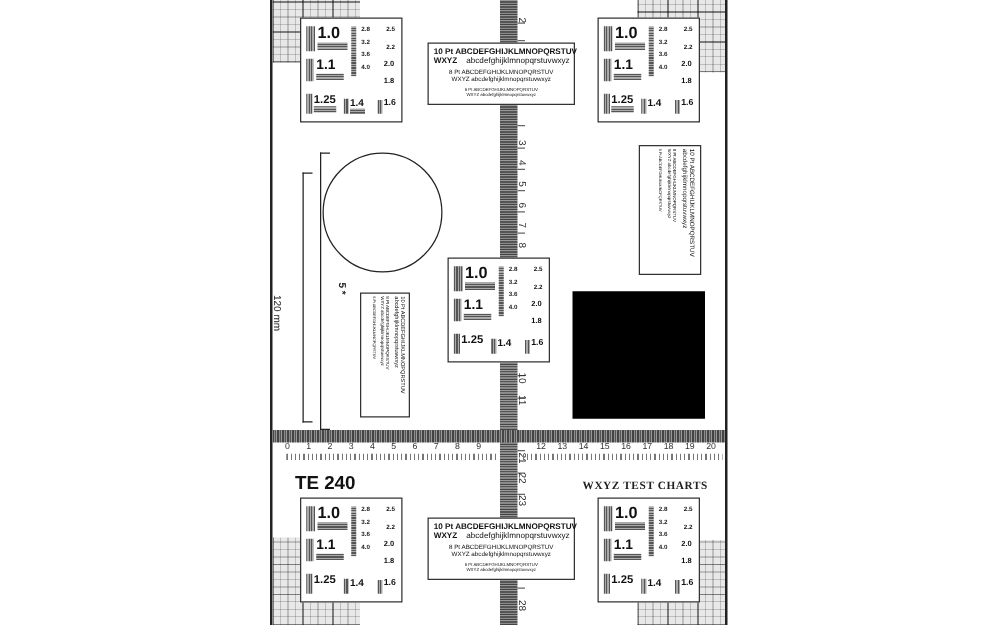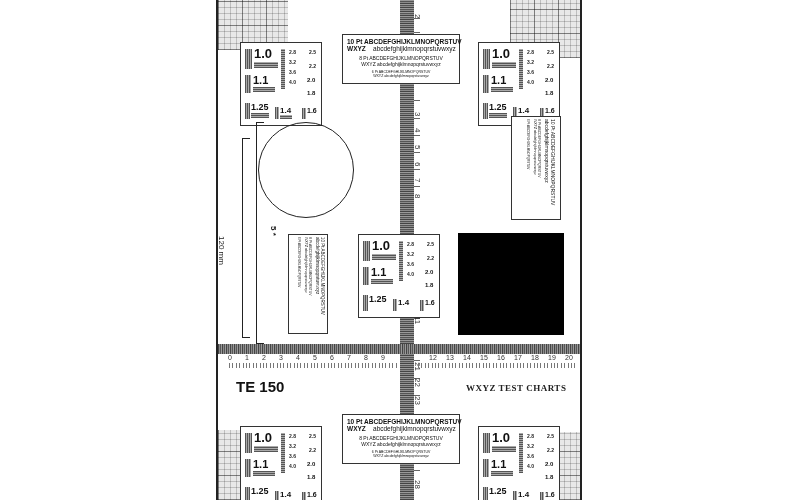--- a/index.html
+++ b/index.html
@@ -11,21 +11,21 @@
       repeating-linear-gradient(90deg, rgba(0,0,0,.18) 0 1px, transparent 1px 6px),
       repeating-linear-gradient(0deg, rgba(0,0,0,.35) 0 1px, transparent 1px 24px),
       repeating-linear-gradient(90deg, rgba(0,0,0,.35) 0 1px, transparent 1px 24px);}
   .vstrip{position:absolute;left:182px;top:0;width:14px;height:500px;
     background:repeating-linear-gradient(0deg,#444 0 1px,#8a8a8a 1px 2px,#555 2px 3px,#999 3px 4px);}
   .hstrip{position:absolute;left:0;top:344px;width:366px;height:10px;
     background:repeating-linear-gradient(90deg,#444 0 1px,#8a8a8a 1px 2px,#555 2px 3px,#999 3px 4px);}
   .vticks{position:absolute;left:196px;width:20px;}
   .vtick{position:absolute;left:0;height:1px;width:6px;background:#666;}
   .vnum{position:absolute;left:8px;font-size:8px;color:#333;transform:rotate(90deg);transform-origin:left top;}
-  .res{position:absolute;width:82px;height:84px;background:#fff;border:1px solid #333;box-sizing:border-box;margin-top:28px;}
+  .res{position:absolute;width:82px;height:84px;background:#fff;border:1px solid #333;box-sizing:border-box;}
   .res .lab{position:absolute;font-weight:bold;color:#111;}
   .bars{position:absolute;background:repeating-linear-gradient(90deg,#555 0 1px,#aaa 1px 2px);}
   .hbars{position:absolute;background:repeating-linear-gradient(0deg,#555 0 1px,#aaa 1px 2px);}
   .mini{position:absolute;font-size:5px;font-weight:bold;color:#222;}
   .txtbox{position:absolute;background:#fff;border:1px solid #333;box-sizing:border-box;color:#111;}
   .txtbox .l1{font-size:6.5px;font-weight:bold;white-space:nowrap;}
   .txtbox .l2{font-size:5px;white-space:nowrap;}
   .txtbox .l3{font-size:3.5px;white-space:nowrap;}
   .ruler{position:absolute;left:0;top:354px;width:366px;height:14px;}
   .rnum{position:absolute;top:0;font-size:7px;color:#333;}
@@ -260,15 +260,15 @@
     <span class="rnum" style="left:262px">15</span>
     <span class="rnum" style="left:279px">16</span>
     <span class="rnum" style="left:296px">17</span>
     <span class="rnum" style="left:313px">18</span>
     <span class="rnum" style="left:330px">19</span>
     <span class="rnum" style="left:347px">20</span>
     <div style="position:absolute;left:11px;bottom:0;width:170px;height:5px;background:repeating-linear-gradient(90deg,#777 0 1px,transparent 1px 3.4px);"></div>
     <div style="position:absolute;left:200px;bottom:0;width:160px;height:5px;background:repeating-linear-gradient(90deg,#777 0 1px,transparent 1px 3.4px);"></div>
   </div>
 
-  <div style="position:absolute;left:18px;top:378px;font-size:15px;font-weight:bold;color:#111;">TE 150</div>
+  <div style="position:absolute;left:18px;top:378px;font-size:15px;font-weight:bold;color:#111;">TE 240</div>
   <div style="position:absolute;left:248px;top:383px;font-size:9px;font-family:'Liberation Serif',serif;font-weight:bold;letter-spacing:0.5px;color:#222;">WXYZ TEST CHARTS</div>
 </div>
 
 </body></html>

